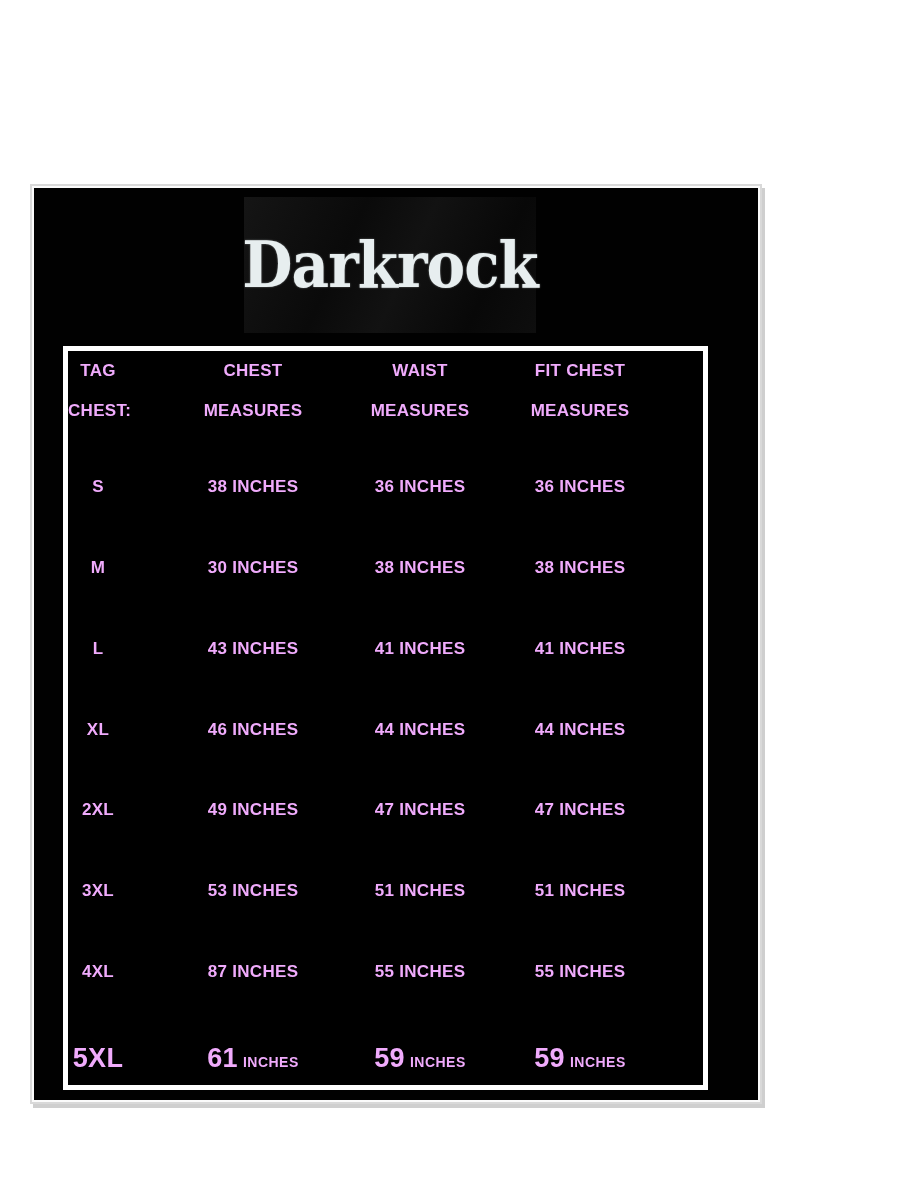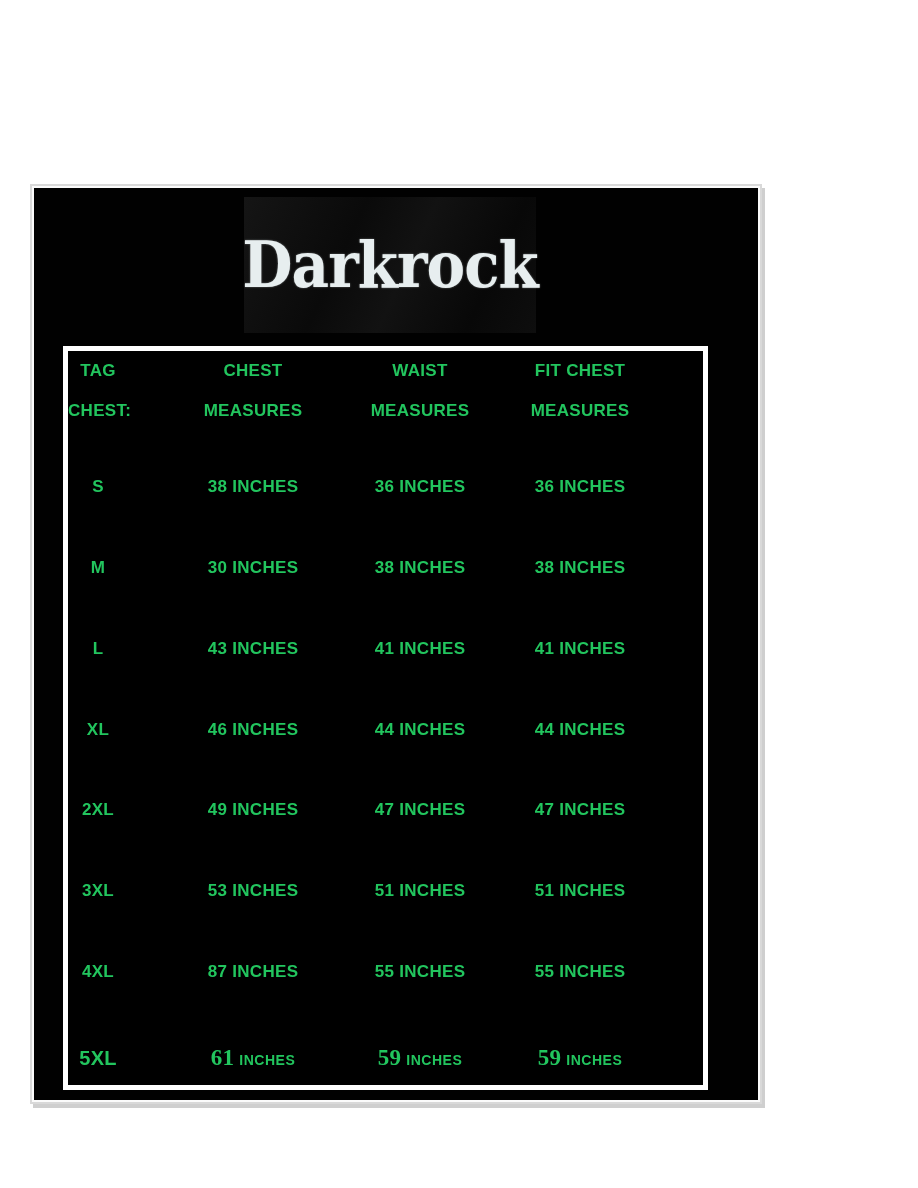--- a/index.html
+++ b/index.html
@@ -59,40 +59,40 @@
     height: 734px;
     border: 5px solid #ffffff;
     background: #000000;
   }
   .trow {
     position: absolute;
     left: 0;
     width: 635px;
     height: 28px;
     line-height: 28px;
-    color: #22c55e;
+    color: #f0abfc;
     font-weight: bold;
     font-size: 17px;
     letter-spacing: 0.3px;
   }
   .cell {
     position: absolute;
     top: 0;
     height: 28px;
     text-align: center;
     white-space: nowrap;
   }
   .c1 { left: 0;     width: 60px;  }
   .c2 { left: 105px; width: 160px; }
   .c3 { left: 272px; width: 160px; }
   .c4 { left: 432px; width: 160px; }
   .unit { font-size: 17px; }
   
-  .row-big .c1   { font-size: 20px; text-align: center; }
-  .row-big .num  { font-size: 23px; font-family: Liberation Serif, serif; }
+  .row-big .c1   { font-size: 27px; text-align: center; }
+  .row-big .num  { font-size: 27px; }
   .row-big .unit { font-size: 14px; letter-spacing: 0.5px; }
 </style>
 </head>
 <body>
 
 <div class="stage">
   <div class="panel">
 
     <div class="logo-box">
       <span class="logo-text">Darkrock</span>

